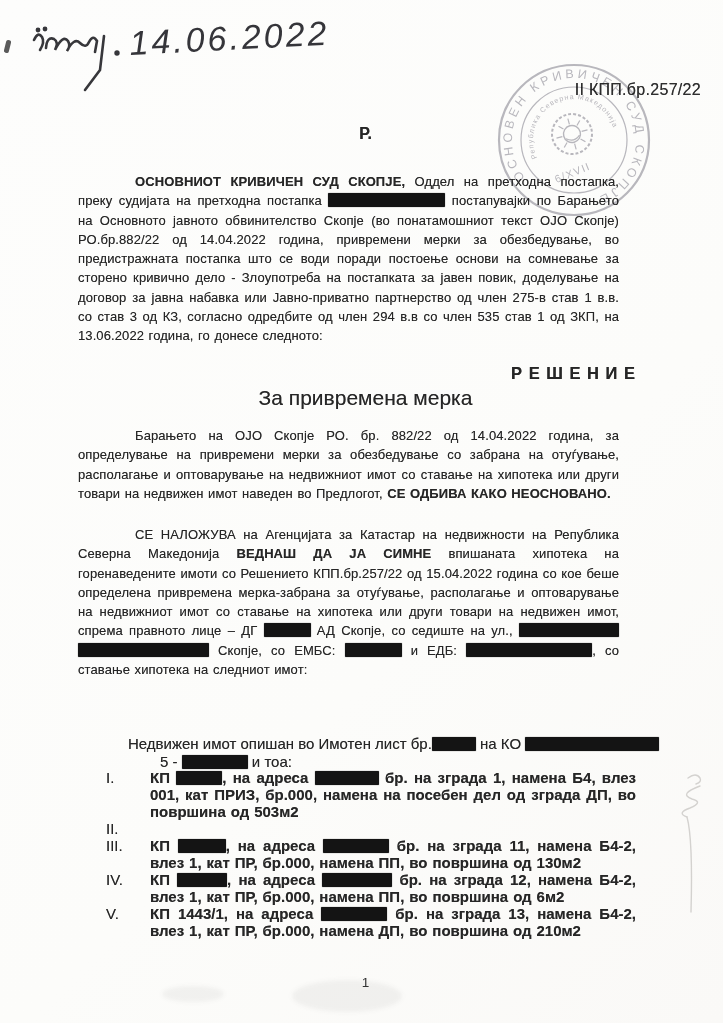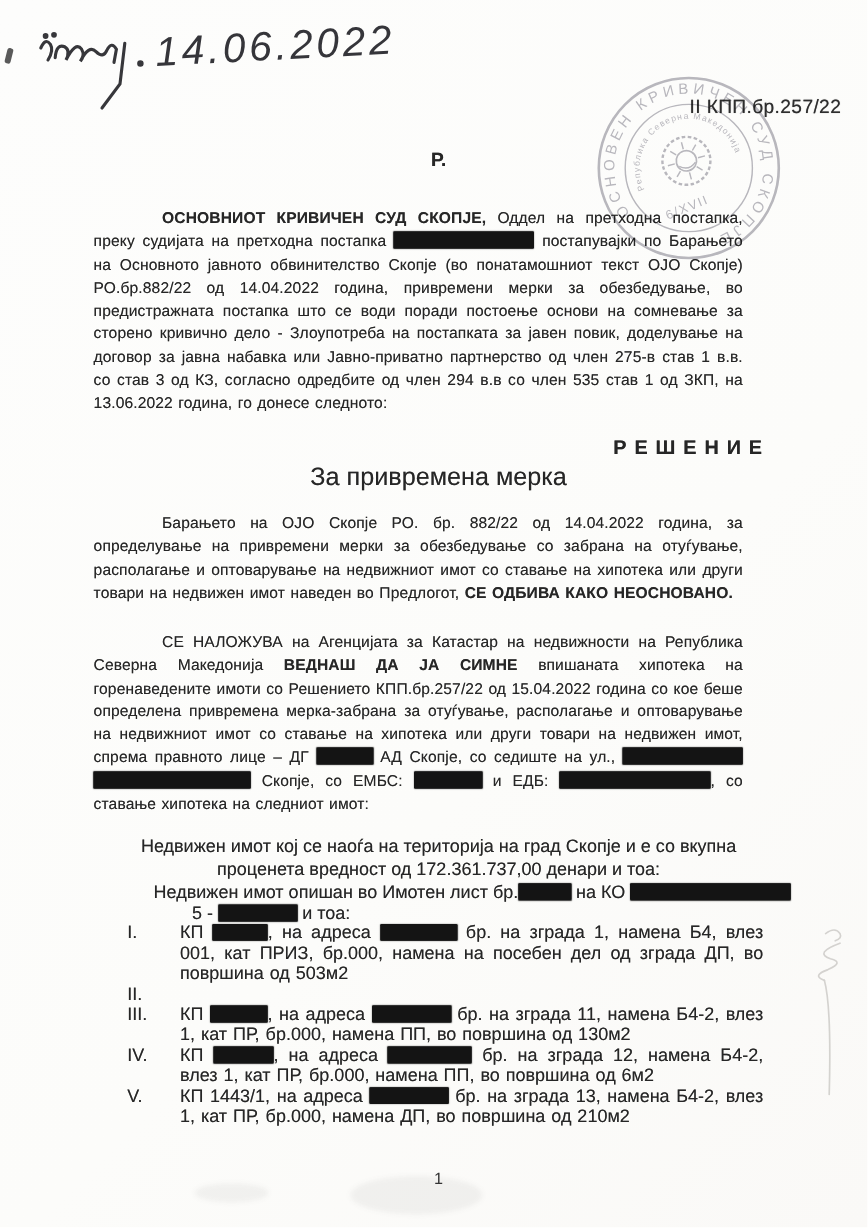--- a/index.html
+++ b/index.html
@@ -27,21 +27,21 @@
   .stamp{position:absolute;left:494px;top:60px;width:160px;height:160px;opacity:.55;mix-blend-mode:multiply;z-index:3;}
   .stamp text{font-family:"Liberation Sans",sans-serif;fill:#817f8c;}
   .section-letter{position:absolute;left:95px;width:541px;top:125px;text-align:center;font-weight:bold;font-size:16px;text-shadow:0 0 .5px rgba(30,30,30,.7);}
   .heading-title{position:absolute;left:95px;width:541px;top:364px;text-align:right;font-weight:bold;font-size:16.5px;letter-spacing:1px;text-shadow:0 0 .5px rgba(30,30,30,.7);}
   .heading-sub{position:absolute;left:95px;width:541px;top:386px;text-align:center;font-size:21px;text-shadow:0 0 .4px rgba(45,45,45,.55);}
   .center-par{position:absolute;left:100px;width:531px;text-align:center;font-size:15px;line-height:19.3px;text-shadow:0 0 .4px rgba(45,45,45,.55);}
   .oneline{position:absolute;font-size:15px;white-space:nowrap;text-shadow:0 0 .4px rgba(45,45,45,.55);}
   .plist{position:absolute;left:95px;top:769px;width:541px;}
   .plist-row{display:flex;font-size:15px;line-height:17px;text-shadow:0 0 .4px rgba(45,45,45,.55);}
   .plist-num{width:55px;padding-left:11px;box-sizing:border-box;flex:none;}
-  .plist-text{flex:1;text-align:justify;word-spacing:.8px;}
+  .plist-text{flex:1;text-align:justify;word-spacing:.8px;font-weight:bold;}
   .pageno{position:absolute;left:95px;width:541px;top:975px;text-align:center;font-size:13.5px;color:#333;}
   .ink-dot{position:absolute;left:5px;top:40px;width:5px;height:13px;background:#3d3d3d;border-radius:2px;transform:rotate(14deg);opacity:.85;}
   .artifact-right{position:absolute;left:648px;top:770px;width:72px;height:150px;}
   .smudge{position:absolute;background:rgba(60,60,60,.055);filter:blur(2px);border-radius:50%;}
 </style>
 </head>
 <body>
 
 <div class="page">
 
@@ -100,21 +100,20 @@
 
   <p class="body-par indent" style="top:159px"><span class="b">ОСНОВНИОТ КРИВИЧЕН СУД СКОПЈЕ,</span><span> Оддел на претходна постапка, преку судијата на претходна постапка </span><span class="redact" style="width: 117px;"></span><span> постапувајки по Барањето на Основното јавното обвинителство Скопје (во понатамошниот текст ОЈО Скопје) РО.бр.882/22 од 14.04.2022 година, привремени мерки за обезбедување, во предистражната постапка што се води поради постоење основи на сомневање за сторено кривично дело - Злоупотреба на постапката за јавен повик, доделување на договор за јавна набавка или Јавно-приватно партнерство од член 275-в став 1 в.в. со став 3 од КЗ, согласно одредбите од член 294 в.в со член 535 став 1 од ЗКП, на 13.06.2022 година, го донесе следното:</span></p>
 
   <div class="heading-title">Р Е Ш Е Н И Е</div>
   <div class="heading-sub">За привремена мерка</div>
 
   <p class="body-par indent" style="top:413px"><span>Барањето на ОЈО Скопје РО. бр. 882/22 од 14.04.2022 година, за определување на привремени мерки за обезбедување со забрана на отуѓување, располагање и оптоварување на недвижниот имот со ставање на хипотека или други товари на недвижен имот наведен во Предлогот, </span><span class="b">СЕ ОДБИВА КАКО НЕОСНОВАНО.</span></p>
 
   <p class="body-par indent" style="top:512px"><span>СЕ НАЛОЖУВА на Агенцијата за Катастар на недвижности на Република Северна Македонија </span><span class="b">ВЕДНАШ ДА ЈА СИМНЕ</span><span> впишаната хипотека на горенаведените имоти со Решението КПП.бр.257/22 од 15.04.2022 година со кое беше определена привремена мерка-забрана за отуѓување, располагање и оптоварување на недвижниот имот со ставање на хипотека или други товари на недвижен имот, спрема правното лице – ДГ </span><span class="redact" style="width: 47px;"></span><span> АД Скопје, со седиште на ул., </span><span class="redact" style="width: 100px;"></span><span> </span><span class="redact" style="width: 131px;"></span><span> Скопје, со ЕМБС: </span><span class="redact" style="width: 57px;"></span><span> и ЕДБ: </span><span class="redact" style="width: 126px;"></span><span>, со ставање хипотека на следниот имот:</span></p>
 
-  <p class="center-par" style="top:681px"><span>Недвижен имот кој се наоѓа на територија на град Скопје и е со вкупна проценета вредност од 172.361.737,00 денари и тоа:</span></p>
 
   <div class="oneline" style="left:128px;top:735px"><span>Недвижен имот опишан во Имотен лист бр.</span><span class="redact" style="width: 44px;"></span><span> на КО </span><span class="redact" style="width: 134px;"></span></div>
   <div class="oneline" style="left:160px;top:753px"><span>5 - </span><span class="redact" style="width: 66px;"></span><span> и тоа:</span></div>
 
   <div class="plist">
     <div class="plist-row">
       <div class="plist-num">I.</div>
       <div class="plist-text"><span>КП </span><span class="redact" style="width: 46px;"></span><span>, на адреса </span><span class="redact" style="width: 64px;"></span><span> бр. на зграда 1, намена Б4, влез 001, кат ПРИЗ, бр.000, намена на посебен дел од зграда ДП, во површина од 503м2</span></div>
     </div>
     <div class="plist-row">

